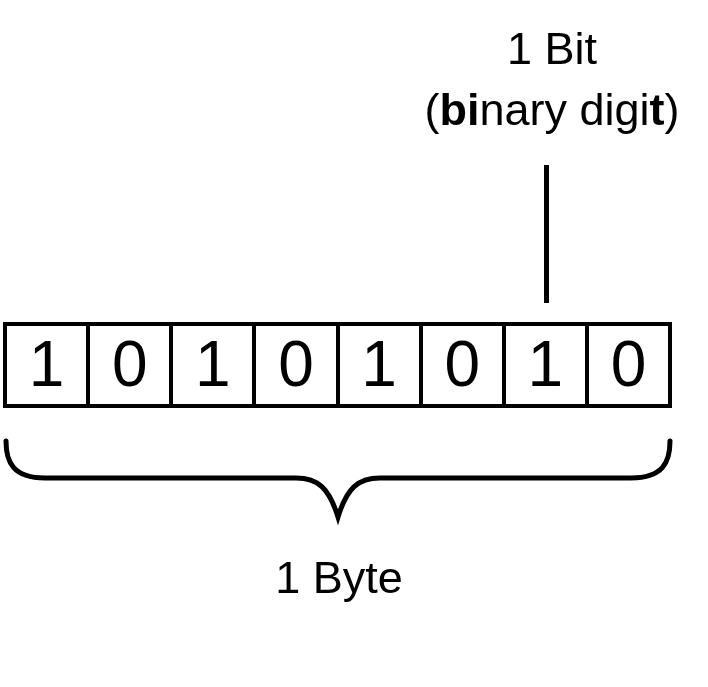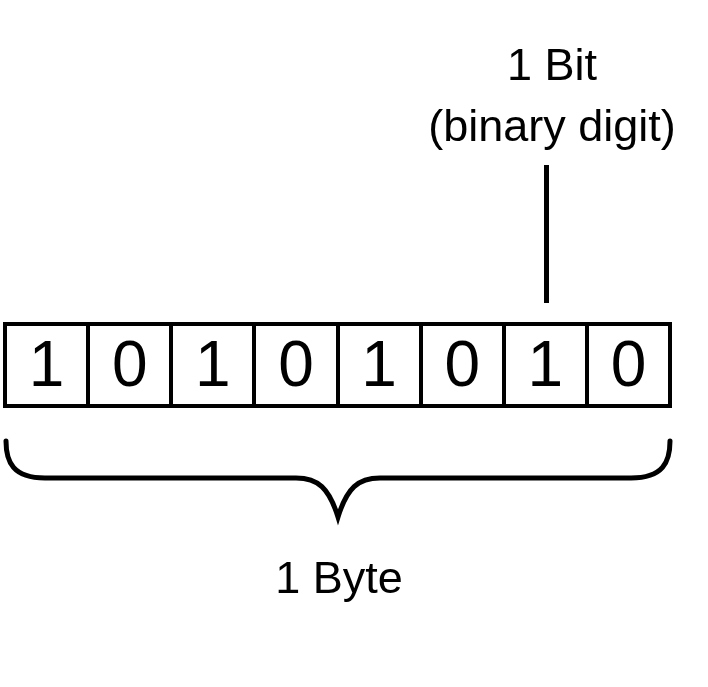--- a/index.html
+++ b/index.html
@@ -9,29 +9,29 @@
     height: 687px;
     background: #ffffff;
     color: #000000;
     font-family: "Liberation Sans", sans-serif;
     overflow: hidden;
   }
 
   
   .bit-label {
     position: absolute;
-    top: 34px;
+    top: 18px;
     left: 552px;
     transform: translateX(-50%);
     text-align: center;
     font-size: 45px;
     line-height: 61px;
     white-space: nowrap;
   }
-  .bold { font-weight: 400; }
+  .bold { font-weight: 700; }
 
   
   .pointer-line {
     position: absolute;
     left: 544px;
     top: 165px;
     width: 5px;
     height: 138px;
     background: #000000;
   }

